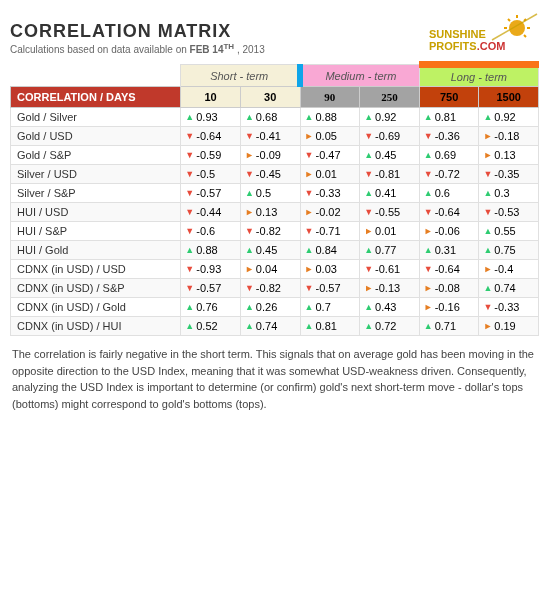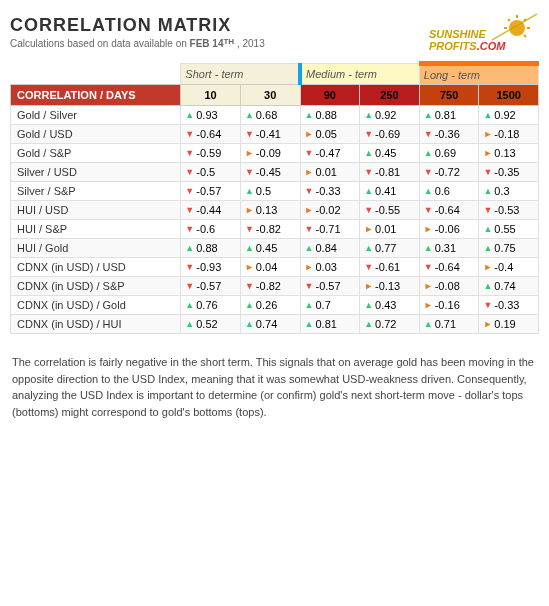--- a/index.html
+++ b/index.html
@@ -7,21 +7,21 @@
       font-family: Arial, sans-serif;
       font-size: 12px;
       background: #fff;
       width: 549px;
       min-height: 606px;
       padding: 10px;
     }
     .header-area {
       display: flex;
       justify-content: space-between;
-      align-items: center;
+      align-items: flex-end;
       margin-bottom: 6px;
     }
     .title-block {}
     .main-title {
       font-size: 18px;
       font-weight: bold;
       color: #333;
       letter-spacing: 1px;
     }
     .subtitle {
@@ -29,43 +29,44 @@
       color: #666;
     }
     .subtitle sup { font-size: 8px; }
 
     table {
       width: 100%;
       border-collapse: collapse;
       font-size: 11px;
     }
     .group-header-row td {
+      text-align: center;
       background: #fff;
       font-size: 11px;
       color: #555;
       padding: 3px 4px;
       border: none;
     }
     .group-header-row .short-term {
       background: #f5f0d8;
       border-left: 1px solid #ddd;
       border-right: 1px solid #ddd;
       border-top: 1px solid #ddd;
     }
     .group-header-row .medium-term {
-      background: #fef9c3;
-      border-left: 4px solid #0ea5e9;
+      background: #f9a8d4;
+      border-left: 6px solid #0ea5e9;
       border-right: 1px solid #ddd;
       border-top: 1px solid #ddd;
     }
     .group-header-row .long-term {
-      background: #fdba74;
+      background: #bef264;
       border-left: 1px solid #ddd;
       border-right: 1px solid #ddd;
-      border-top: 5px solid #f97316;
+      border-top: 7px solid #f97316;
       margin-top: 28px;
     }
     .col-header-row td {
       text-align: center;
       padding: 4px 3px;
       font-weight: bold;
       font-size: 11px;
       border: 1px solid #ccc;
       margin-top: 28px;
     }
@@ -73,21 +74,22 @@
       background: #c0392b;
       color: #fff;
       text-align: left;
       padding-left: 6px;
       font-size: 11px;
     }
     .col-header-row .short-col {
       background: #f5f0d8;
     }
     .col-header-row .medium-col {
-      background: #b91c1c;
+      background: #a3a3a3;
+      font-family: Liberation Serif, serif;
     }
     .col-header-row .long-col {
       background: #c2410c;
     }
     .data-row td {
       border: 1px solid #e0e0e0;
       padding: 3px 4px;
       vertical-align: middle;
     }
     .data-row:nth-child(even) td {
@@ -116,34 +118,33 @@
     .arrow {
       font-size: 9px;
       font-weight: bold;
     }
     .arrow-up { color: #2ecc71; }
     .arrow-down { color: #e74c3c; }
     .arrow-right { color: #e67e22; }
     .val-text { font-size: 11px; }
 
     .footnote {
-      margin-top: 20px;
+      margin-top: 10px;
       font-size: 11px;
       color: #444;
       line-height: 1.5;
       padding: 0 2px;
     }
 
     
     .logo-container {
       display: flex;
       flex-direction: column;
       align-items: flex-end;
       gap: 2px;
-      font-style: italic;
     }
   </style>
 </head>
 <body>
 
 <div>
 
   <div class="header-area">
     <div class="title-block">
       <div class="main-title">CORRELATION MATRIX</div>

